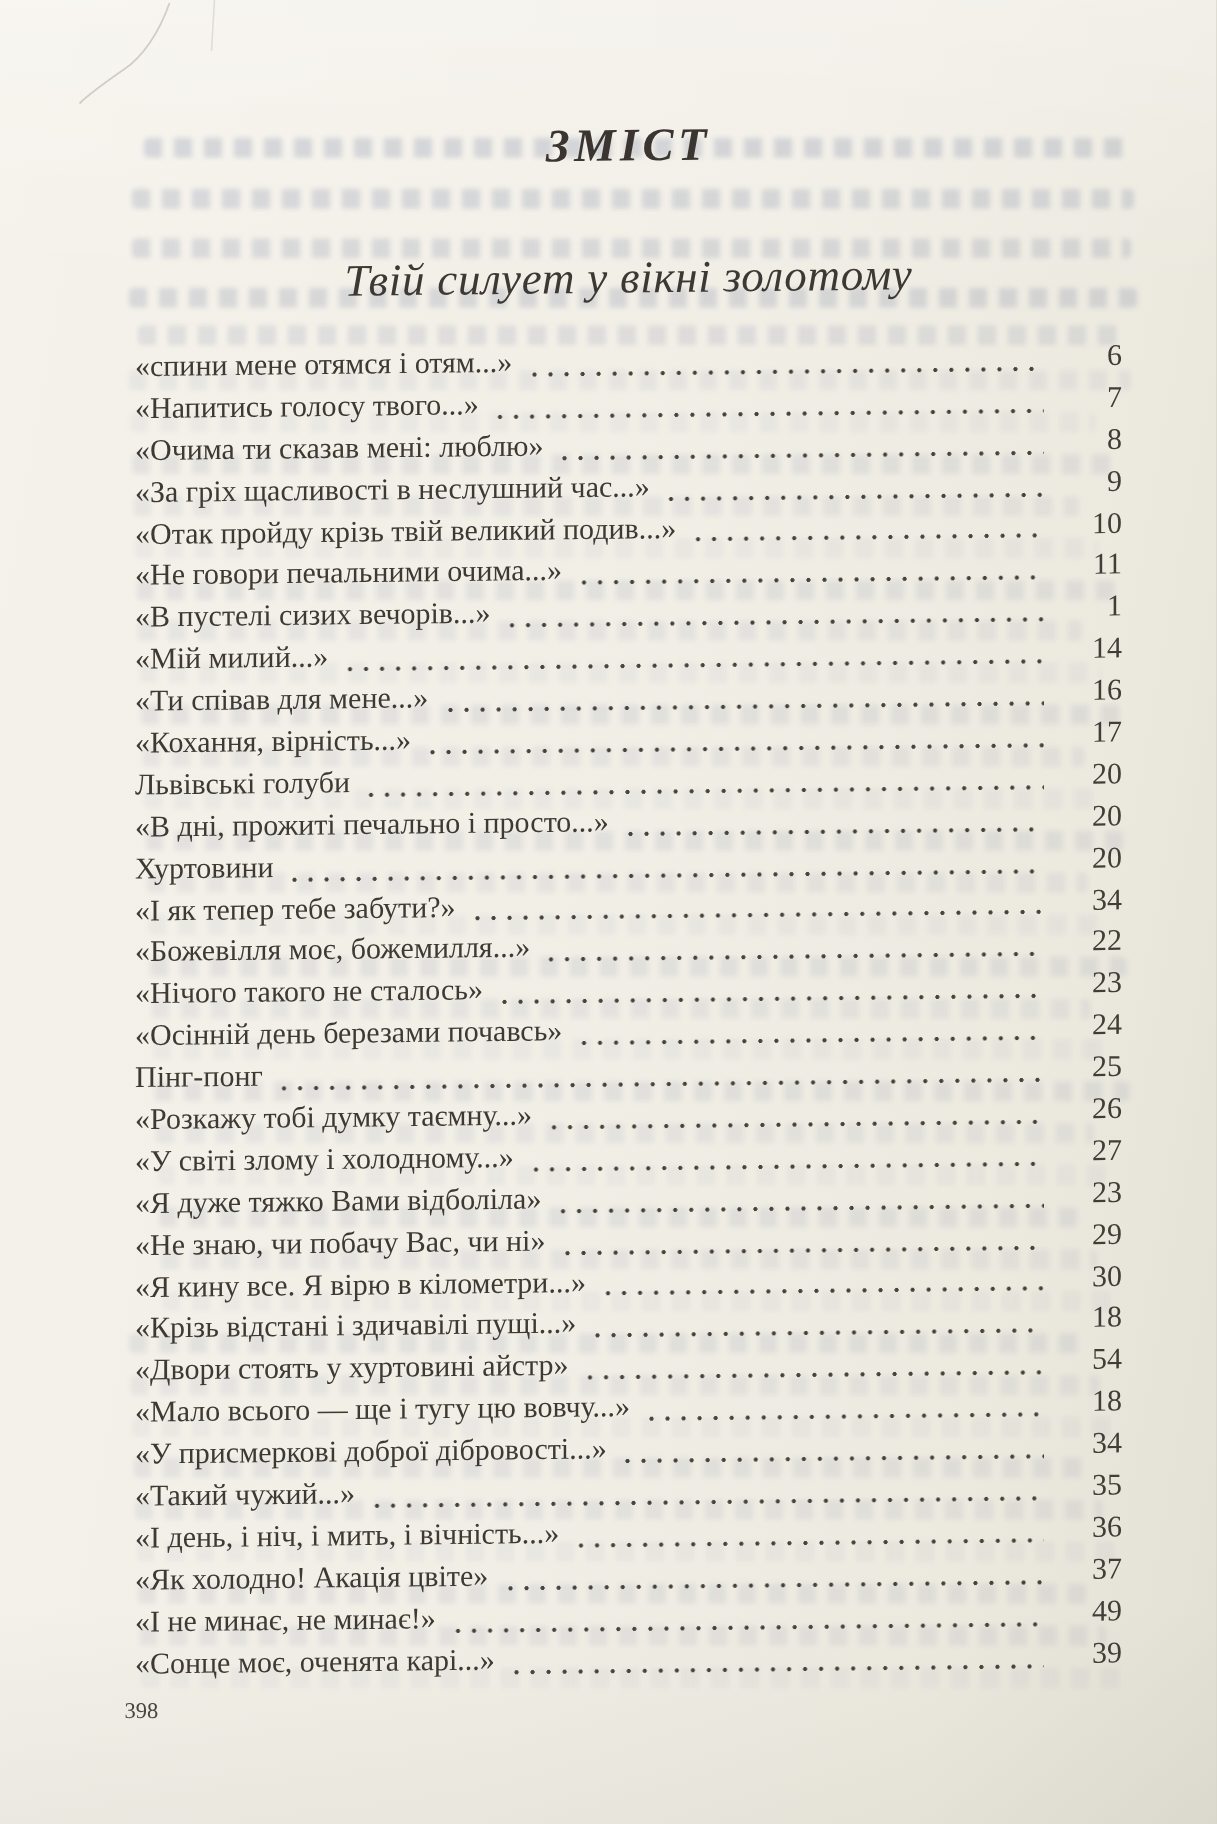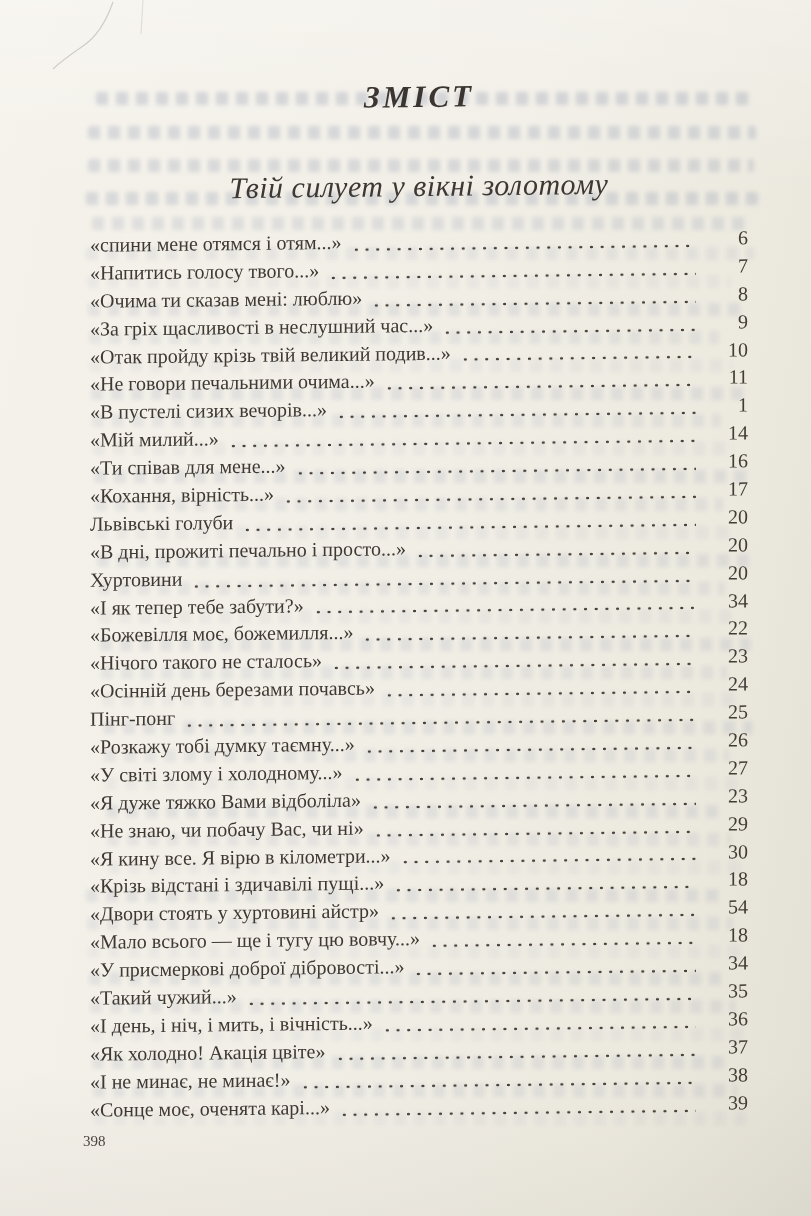--- a/index.html
+++ b/index.html
@@ -246,21 +246,21 @@
           <span class="toc-page">36</span>
         </div>
         <div class="toc-row">
           <span class="toc-label">«Як холодно! Акація цвіте»</span>
           <span class="toc-dots"></span>
           <span class="toc-page">37</span>
         </div>
         <div class="toc-row">
           <span class="toc-label">«І не минає, не минає!»</span>
           <span class="toc-dots"></span>
-          <span class="toc-page">38</span>
+          <span class="toc-page">49</span>
         </div>
         <div class="toc-row">
           <span class="toc-label">«Сонце моє, оченята карі...»</span>
           <span class="toc-dots"></span>
           <span class="toc-page">39</span>
         </div>
       </div>
   </div>
 
   <div class="folio">398</div>

